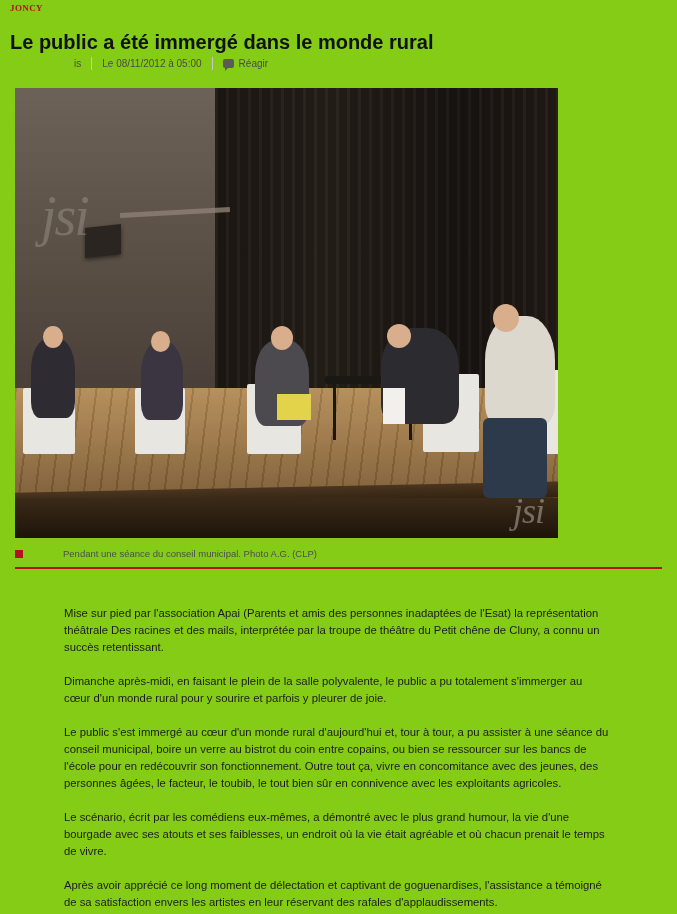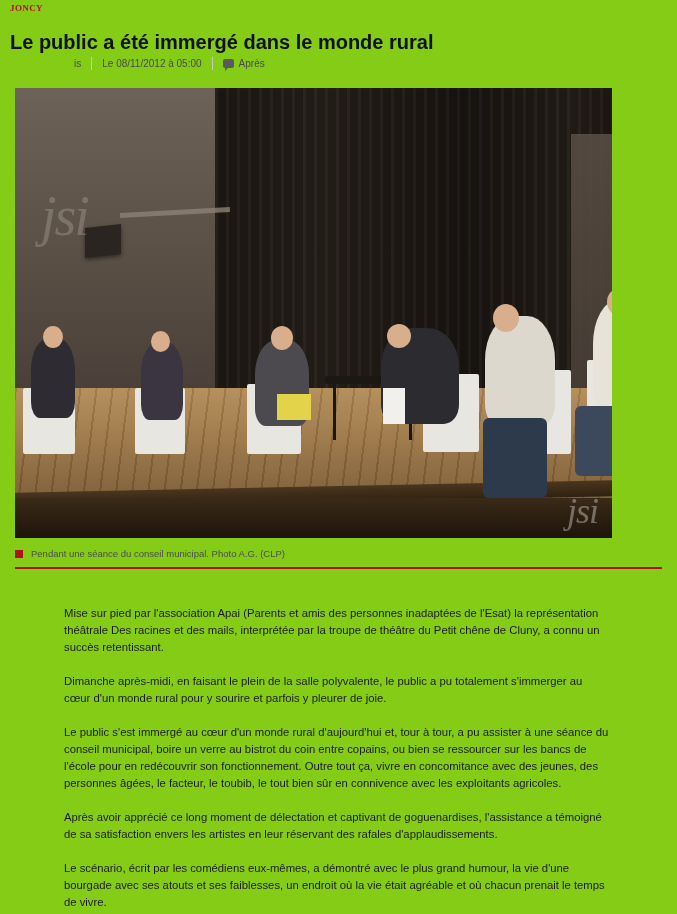--- a/index.html
+++ b/index.html
@@ -99,21 +99,21 @@
     border-top: 3px solid #5a5a5a;
     border-right: 3px solid transparent;
     border-bottom: 3px solid transparent;
   }
 
   
   .photo-wrap {
     position: absolute;
     left: 15px;
     top: 88px;
-    width: 597px;
+    width: 543px;
     height: 450px;
     overflow: hidden;
     background: #14100e;
   }
   .stage-scene {
     position: absolute;
     inset: 0;
   }
   
   .wall-left {
@@ -253,20 +253,21 @@
   }
   .caption-square {
     width: 8px;
     height: 8px;
     background: #b4121b;
     flex: 0 0 auto;
   }
   .caption-text {
     font-size: 9.5px;
     color: #4d4d4d;
+    margin-left: 32px;
   }
   .rule {
     position: absolute;
     left: 15px;
     top: 567px;
     width: 647px;
     height: 2px;
     background: #b4121b;
   }
 
@@ -304,21 +305,21 @@
 
   <h1 class="headline">Le public a été immergé dans le monde rural</h1>
 
   <div class="byline">
     <span class="author">is</span>
     <span class="sep"></span>
     <span class="date">Le 08/11/2012 à 05:00</span>
     <span class="sep"></span>
     <span class="react">
       <span class="bubble-icon"></span>
-      <span>Après</span>
+      <span>Réagir</span>
     </span>
   </div>
 
   <div class="photo-wrap">
     <div class="stage-scene">
       <div class="wall-ceiling"></div>
       <div class="ceil-panel" style="left:60px; top:4px; width:150px; height:30px;"></div>
       <div class="ceil-panel" style="left:230px; top:2px; width:170px; height:26px;"></div>
       <div class="ceil-panel" style="left:420px; top:6px; width:180px; height:24px;"></div>
       <div class="wall-left"></div>
@@ -374,18 +375,18 @@
     <span class="caption-square"></span>
     <span class="caption-text">Pendant une séance du conseil municipal. Photo A.G. (CLP)</span>
   </div>
 
   <div class="rule"></div>
 
   <div class="article">
     <p>Mise sur pied par l'association Apai (Parents et amis des personnes inadaptées de l'Esat) la représentation théâtrale Des racines et des mails, interprétée par la troupe de théâtre du Petit chêne de Cluny, a connu un succès retentissant.</p>
     <p>Dimanche après-midi, en faisant le plein de la salle polyvalente, le public a pu totalement s'immerger au cœur d'un monde rural pour y sourire et parfois y pleurer de joie.</p>
     <p>Le public s'est immergé au cœur d'un monde rural d'aujourd'hui et, tour à tour, a pu assister à une séance du conseil municipal, boire un verre au bistrot du coin entre copains, ou bien se ressourcer sur les bancs de l'école pour en redécouvrir son fonctionnement. Outre tout ça, vivre en concomitance avec des jeunes, des personnes âgées, le facteur, le toubib, le tout bien sûr en connivence avec les exploitants agricoles.</p>
+    <p>Le scénario, écrit par les comédiens eux-mêmes, a démontré avec le plus grand humour, la vie d'une bourgade avec ses atouts et ses faiblesses, un endroit où la vie était agréable et où chacun prenait le temps de vivre.</p>
     <p>Après avoir apprécié ce long moment de délectation et captivant de goguenardises, l'assistance a témoigné de sa satisfaction envers les artistes en leur réservant des rafales d'applaudissements.</p>
-    <p>Le scénario, écrit par les comédiens eux-mêmes, a démontré avec le plus grand humour, la vie d'une bourgade avec ses atouts et ses faiblesses, un endroit où la vie était agréable et où chacun prenait le temps de vivre.</p>
   </div>
 
 
 </div>
 
 </body></html>

